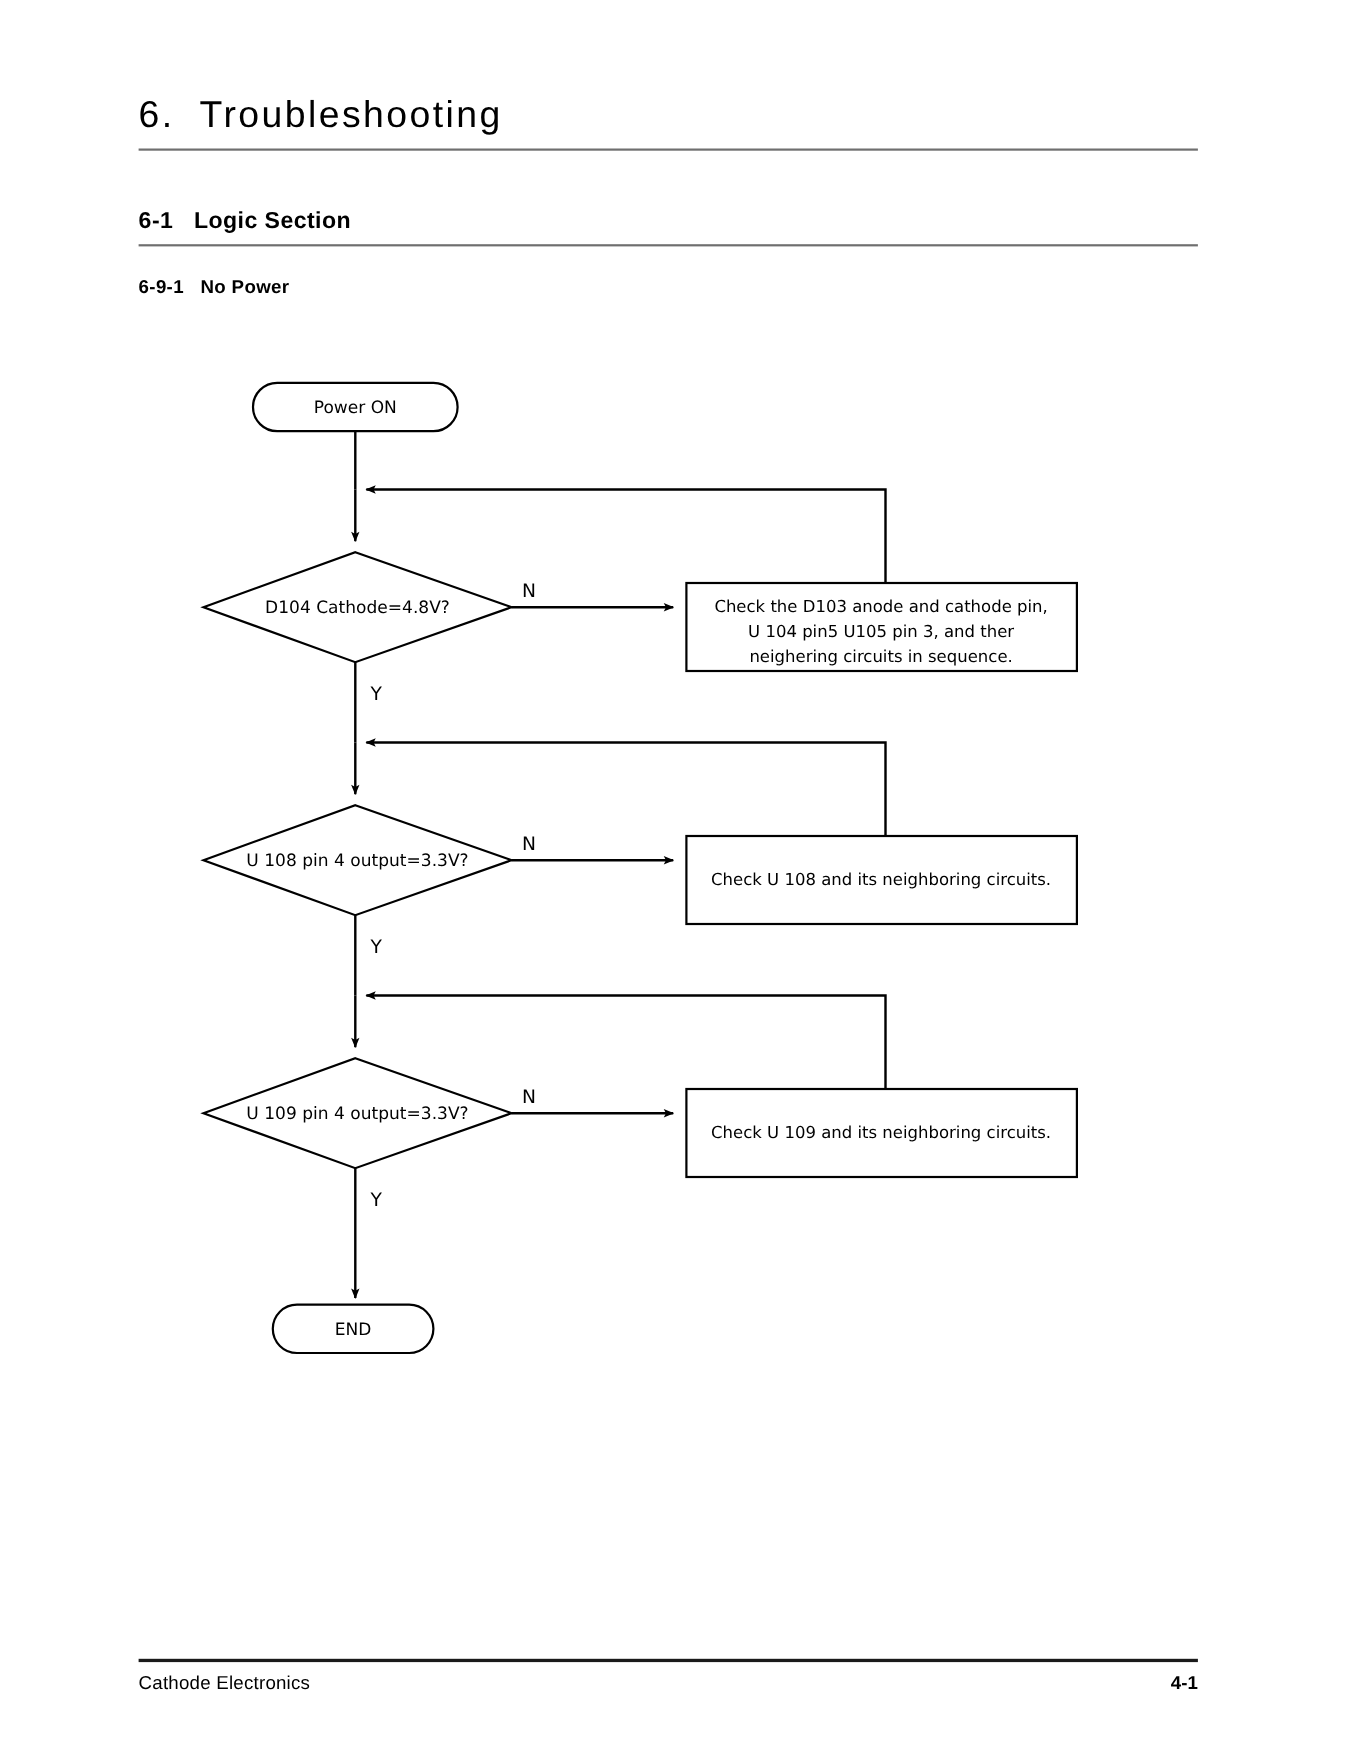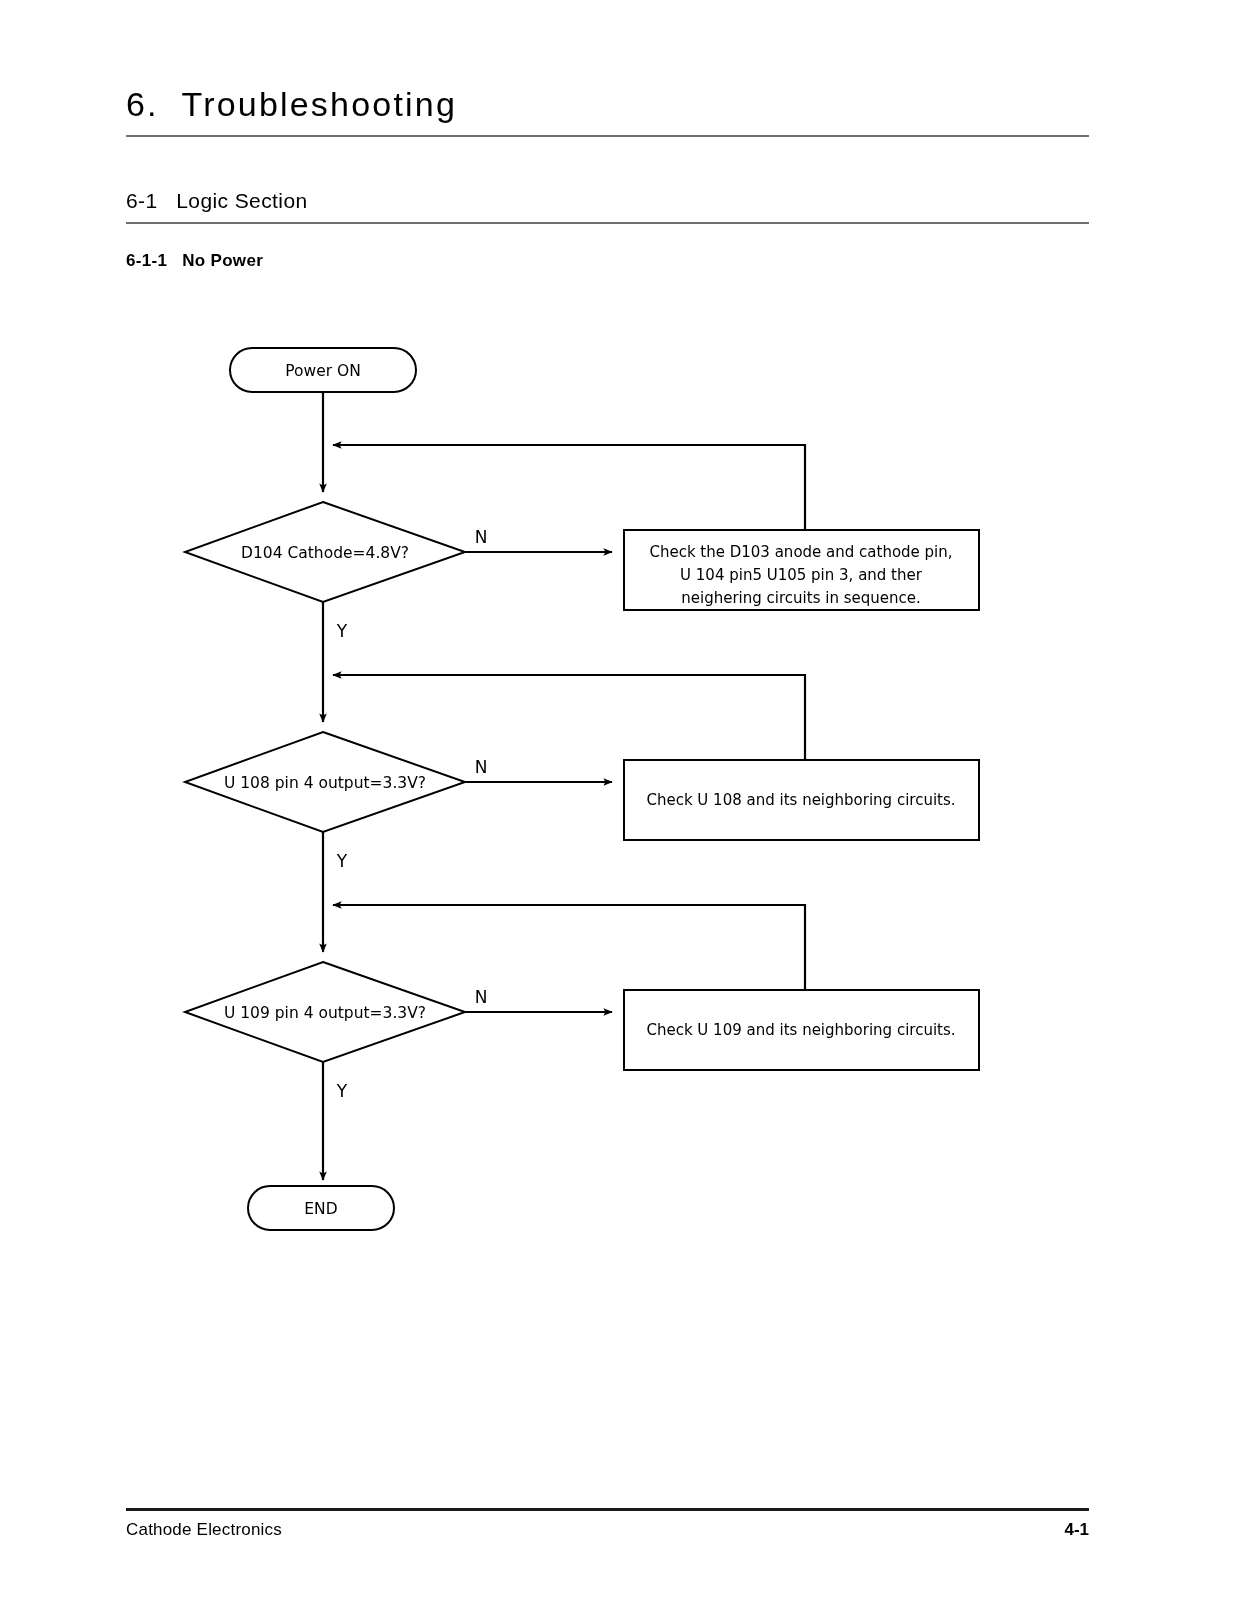--- a/index.html
+++ b/index.html
@@ -41,21 +41,21 @@
     width: 963px;
     height: 2px;
     background: #6f6f6f;
   }
 
   .section-title {
     position: absolute;
     left: 126px;
     top: 189px;
     font-size: 21px;
-    font-weight: normal;
+    font-weight: bold;
     letter-spacing: 0.4px;
     white-space: pre;
     text-align: right;
   }
   .rule-section {
     position: absolute;
     left: 126px;
     top: 222px;
     width: 963px;
     height: 2px;
@@ -144,21 +144,21 @@
 <body>
 
 <div class="page">
 
   <div class="chapter-title">6.  Troubleshooting</div>
   <div class="rule-chapter"></div>
 
   <div class="section-title">6-1   Logic Section</div>
   <div class="rule-section"></div>
 
-  <div class="subsection-title">6-1-1   No Power</div>
+  <div class="subsection-title">6-9-1   No Power</div>
 
   <svg class="flowchart" viewBox="0 0 1234 930">
     <defs>
       <marker id="arrow" markerWidth="11" markerHeight="11" refX="9.2" refY="4.2" orient="auto" markerUnits="userSpaceOnUse">
         <path d="M0.6,0.4 L10,4.2 L0.6,8 L2.6,4.2 Z" fill="#000000"></path>
       </marker>
     </defs>
 
     <g>
       <rect class="shape" x="230" y="18" width="186" height="44" rx="22" ry="22"></rect>

